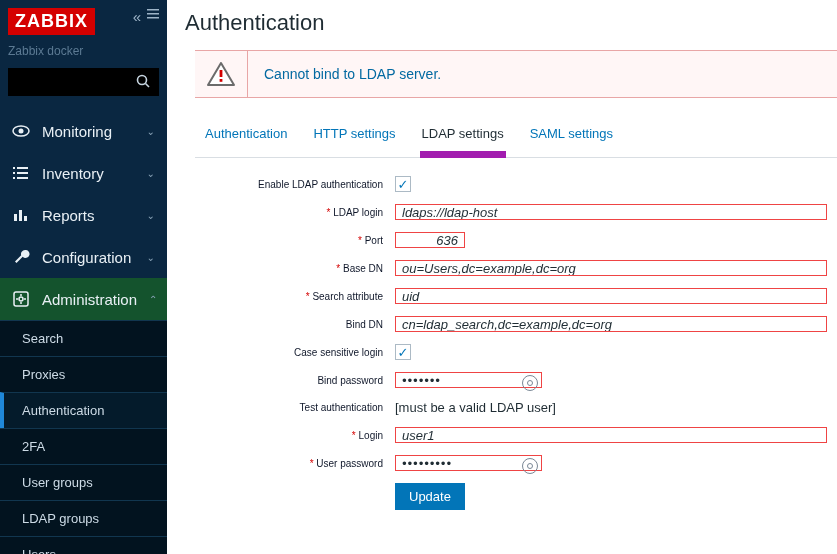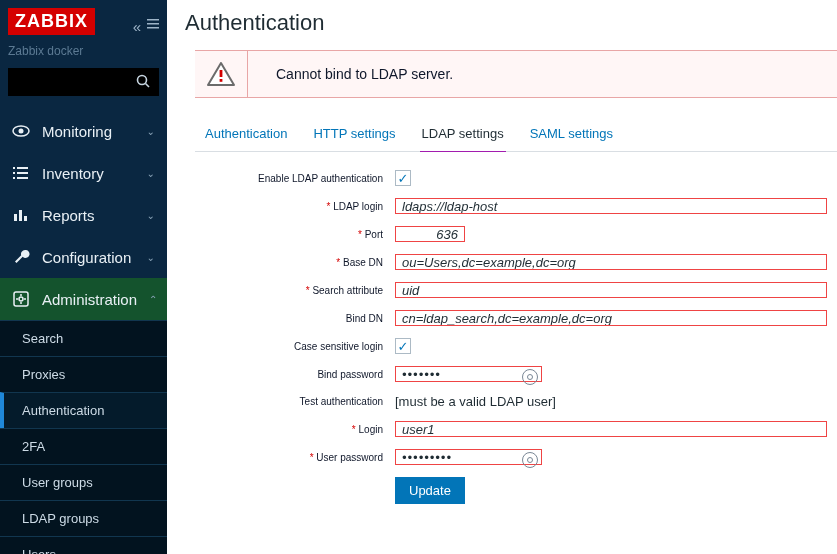--- a/index.html
+++ b/index.html
@@ -1,43 +1,43 @@
 <!DOCTYPE html>
 <html><head>
 <meta charset="utf-8">
 <style>
   * { box-sizing: border-box; margin: 0; padding: 0; font-family: Arial, Helvetica, sans-serif; }
   body { width: 837px; height: 554px; overflow: hidden; background: #fff; font-size: 13px; color: #1f2c33; }
   .layout { display: flex; height: 100%; }
   .sidebar { width: 167px; background: #0a2741; color: #c6d4df; display: flex; flex-direction: column; }
   .sidebar-top { padding: 8px 8px 0 8px; }
-  .logo-row { display: flex; align-items: flex-end; gap: 8px; }
+  .logo-row { display: flex; align-items: flex-start; gap: 8px; }
   .logo { background: #d40000; color: #fff; font-weight: bold; font-size: 18px; letter-spacing: 1px; padding: 3px 7px; }
   .logo-icons { color: #9db4c7; font-size: 15px; display: flex; gap: 6px; margin-left: auto; }
   .server-name { font-size: 12px; color: #5c7a93; margin-top: 9px; }
   .search-wrap { margin-top: 10px; position: relative; }
   .search-input { width: 100%; background: #000; border: 1px solid #000; height: 28px; padding: 0 28px 0 8px; color: #fff; }
   .search-icon { position: absolute; right: 8px; top: 6px; color: #c6d4df; font-size: 14px; }
   .nav { margin-top: 14px; }
   .nav-item { display: flex; align-items: center; gap: 12px; padding: 12px 12px; font-size: 15px; cursor: pointer; color: #e9f0f5; border-bottom: 0; }
   .nav-item .chev { margin-left: auto; font-size: 10px; color: #8aa4b8; }
   .nav-item.active { background: #14532d; }
   .nav-icon { width: 18px; height: 18px; display: flex; align-items: center; justify-content: center; color: #e9f0f5; }
   .sub { background: #02131f; }
   .sub-item { padding: 10px 10px 10px 22px; font-size: 13px; color: #cddbe6; border-top: 1px solid #11364f; cursor: pointer; }
   .sub-item.active { border-left: 4px solid #1f88d9; padding-left: 18px; background: #041b2b; }
   .main { flex: 1; padding: 10px 0 0 18px; overflow: hidden; }
   .page-title { font-size: 22px; color: #1f2c33; font-weight: 400; margin-bottom: 14px; }
   .alert { display: flex; align-items: center; border: 1px solid #e8a6a6; border-left: none; border-right: none; background: #fff6f6; height: 48px; margin-left: 10px; }
   .alert-icon-wrap { width: 52px; display: flex; justify-content: center; align-items: center; }
-  .alert-msg { font-size: 14px; color: #0f172a; border-left: 1px solid #e8a6a6; height: 100%; display: flex; align-items: center; padding-left: 28px; flex: 1; }
+  .alert-msg { font-size: 14px; color: #0369a1; border-left: 1px solid #e8a6a6; height: 100%; display: flex; align-items: center; padding-left: 16px; flex: 1; }
   .panel { margin-top: 20px; margin-left: 10px; }
   .tabs { display: flex; gap: 22px; border-bottom: 1px solid #d9dee3; padding: 0 8px; }
   .tab { font-size: 13px; color: #0275b8; padding: 8px 2px 10px 2px; cursor: pointer; }
-  .tab.active { color: #1f2c33; border-bottom: 1px solid #a21caf; margin-bottom: -1px; }
+  .tab.active { color: #1f2c33; border-bottom: 7px solid #a21caf; margin-bottom: -1px; }
   .form { padding: 18px 0 0 0; }
   .row { display: flex; align-items: center; margin-bottom: 12px; }
   .lbl { width: 200px; text-align: right; padding-right: 12px; font-size: 10px; color: #0f172a; }
   .req::before { content: "* "; color: #d40000; }
   .ctrl input[type=text], .ctrl input[type=password] { border: 1px solid #ef4444; height: 16px; padding: 0 6px; font-size: 13px; color: #1f2c33; font-style: italic; }
   .ctrl .wide { width: 432px; }
   .ctrl .narrow { width: 70px; text-align: right; }
   .ctrl .pwd-wrap { position: relative; display: inline-block; }
   .ctrl .pwd { width: 147px; padding-right: 24px; letter-spacing: 1px; }
   .pwd-icon { position: absolute; right: 4px; top: 3px; width: 16px; height: 16px; border: 1.5px solid #7a8896; border-radius: 50%; }

